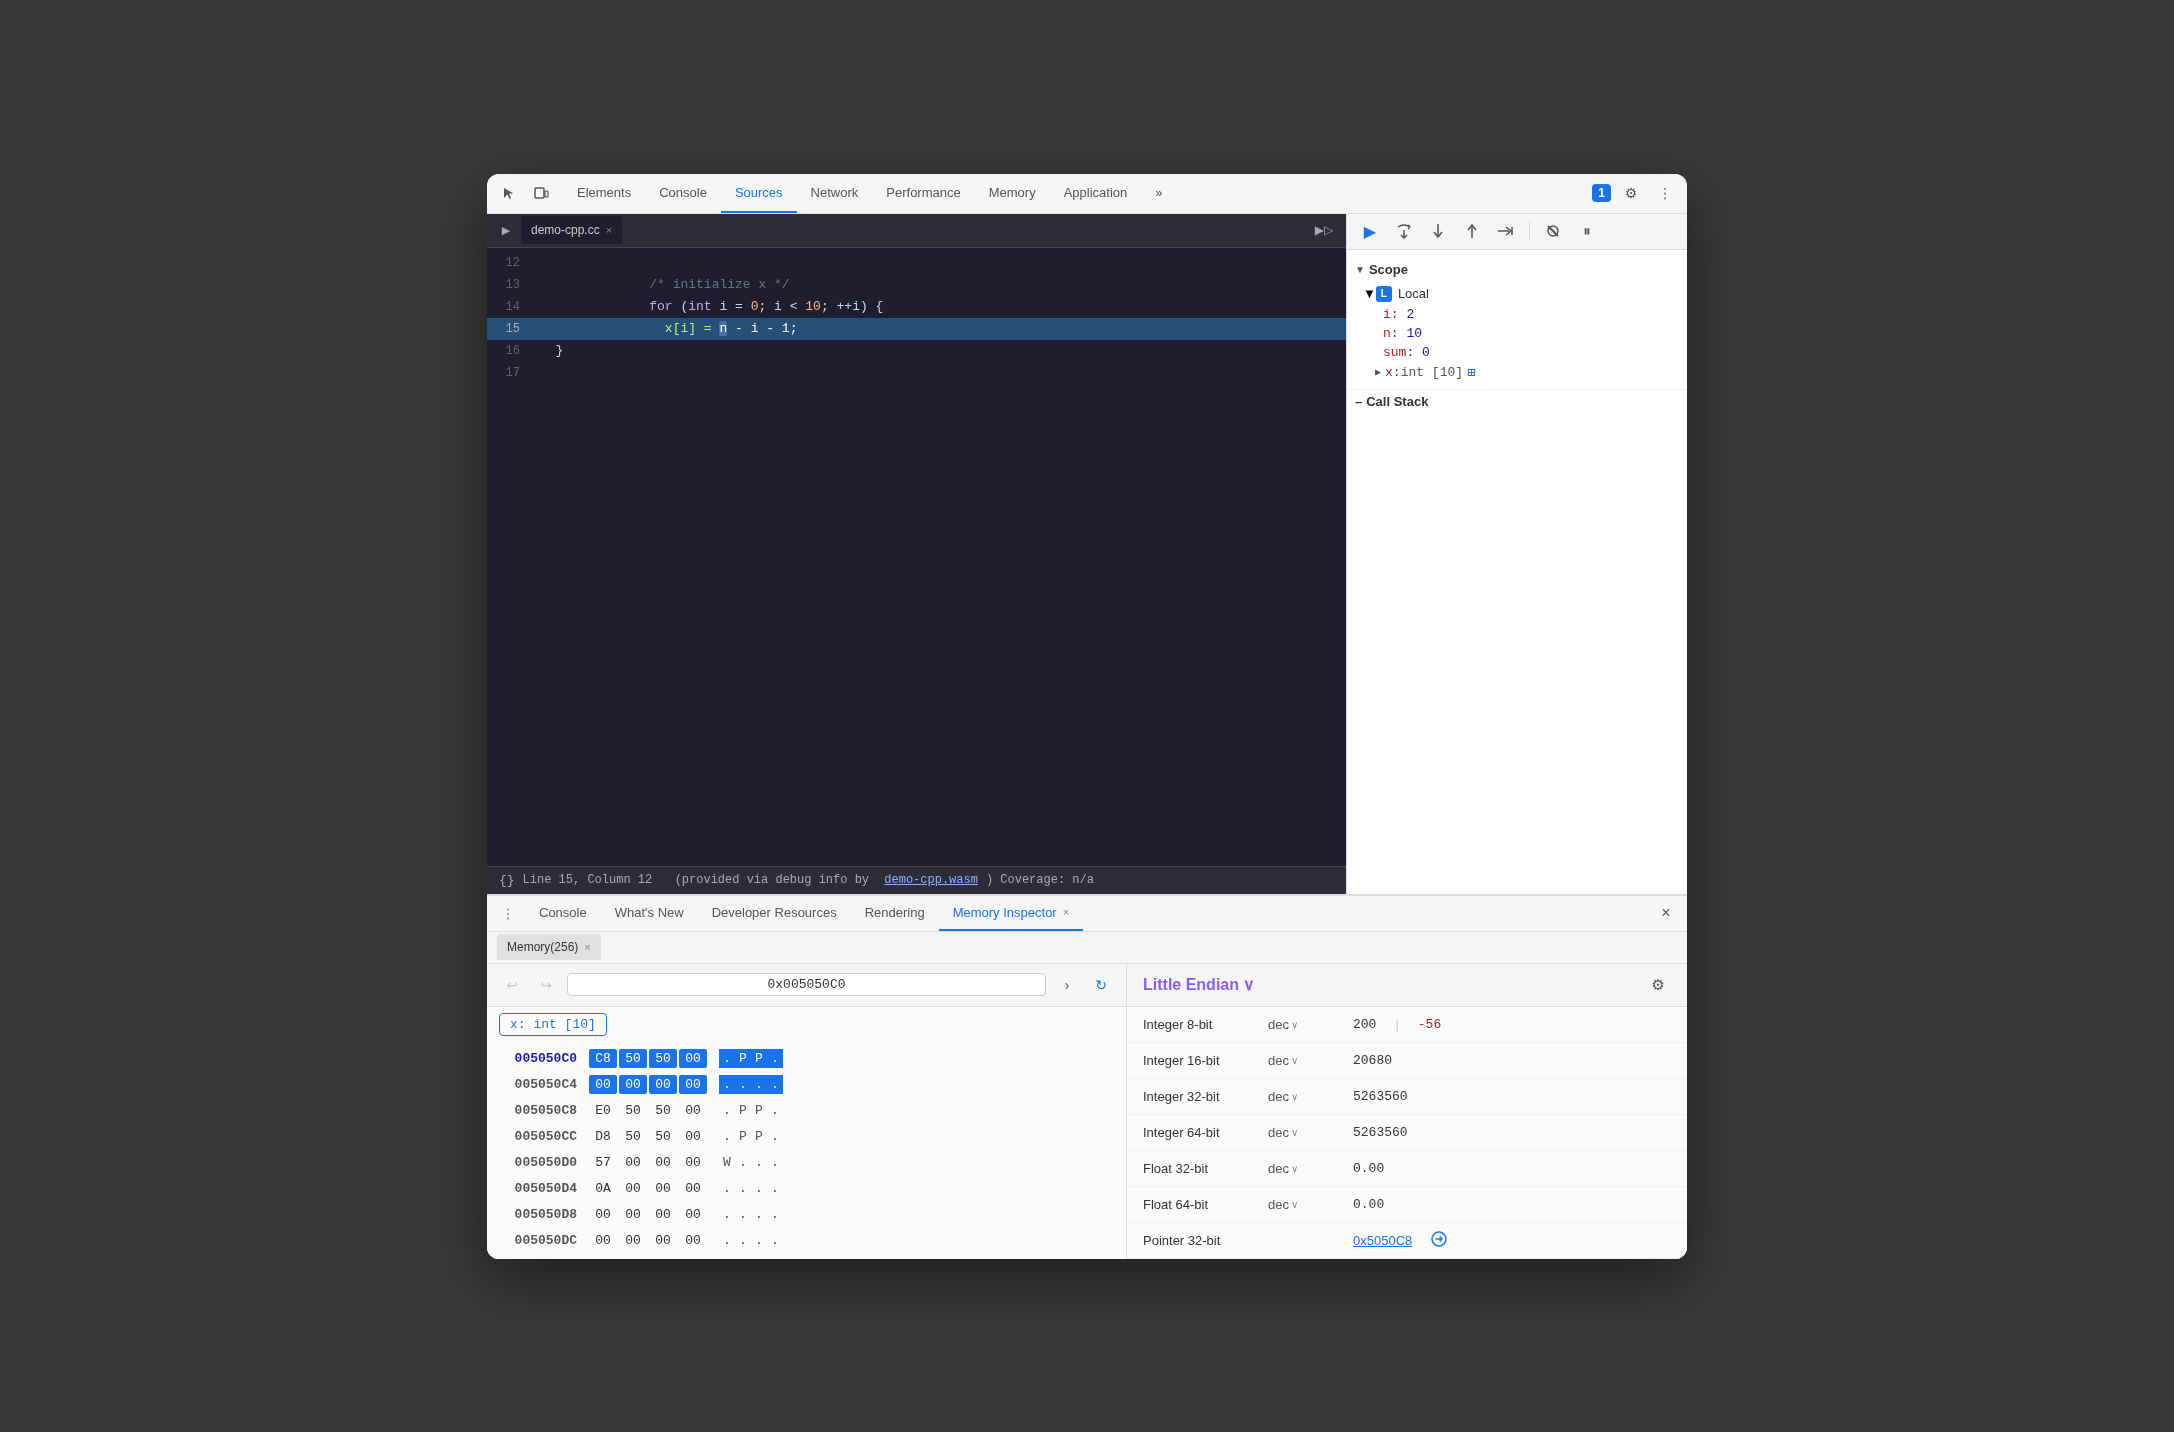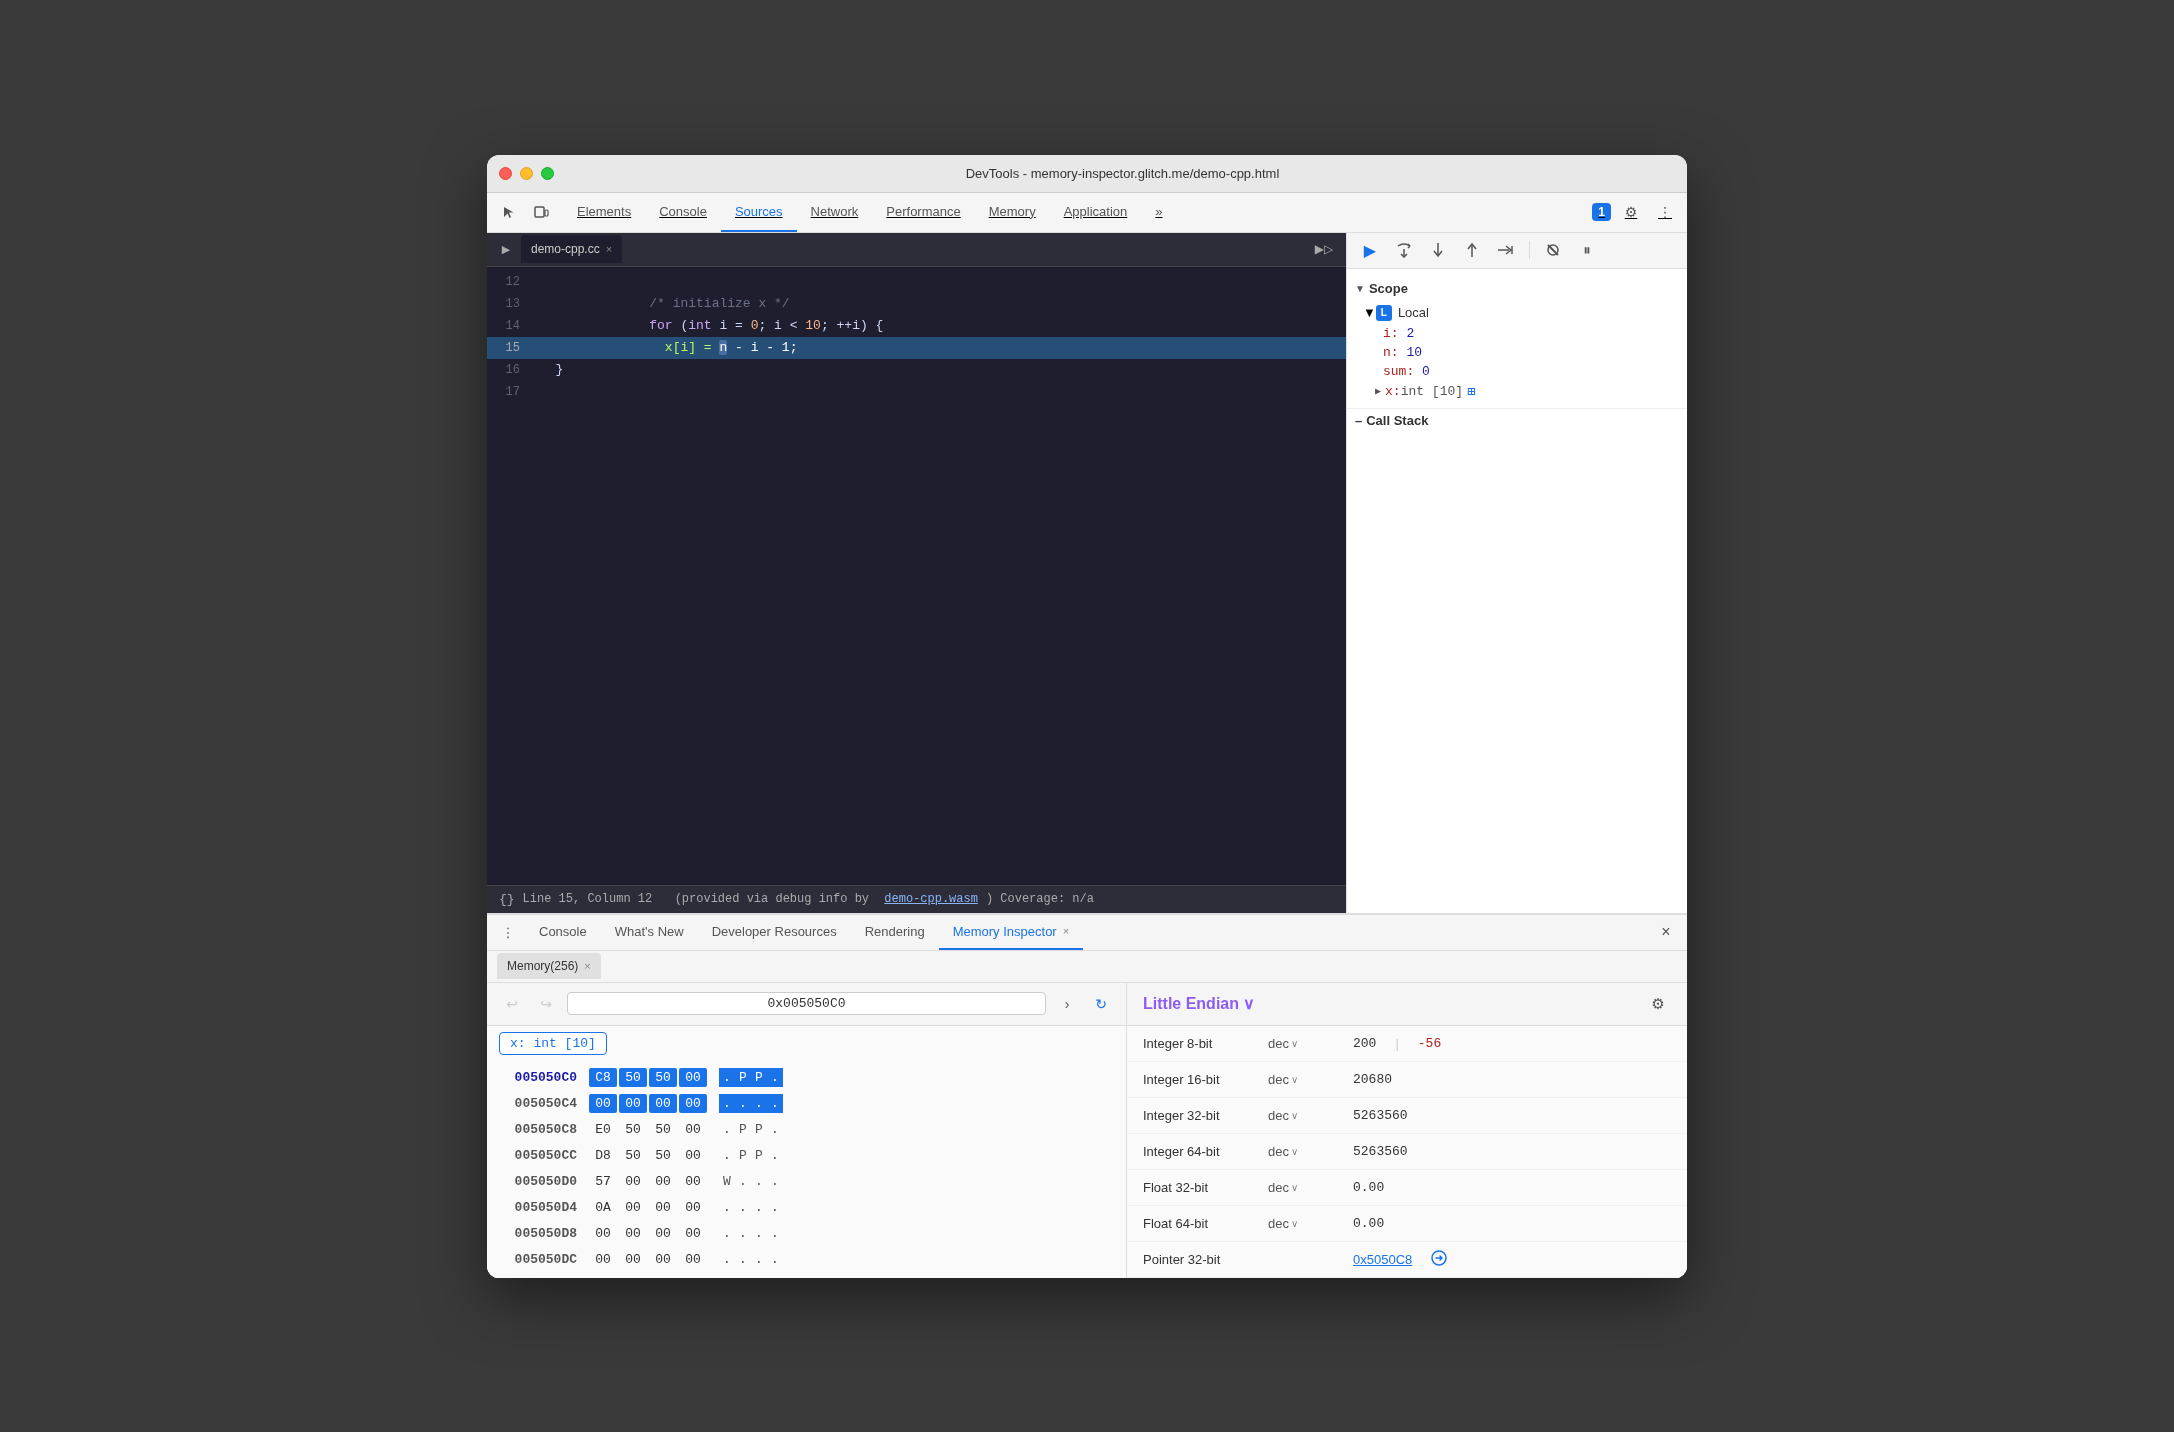--- a/index.html
+++ b/index.html
@@ -48,21 +48,20 @@
       font-weight: 500;
     }
     
     .devtools-toolbar {
       background: #f5f5f5;
       border-bottom: 1px solid #ddd;
       display: flex;
       align-items: center;
       height: 40px;
       padding: 0 8px;
-      text-decoration: underline;
     }
     .devtools-icons-left {
       display: flex;
       align-items: center;
       gap: 4px;
       margin-right: 8px;
     }
     .icon-btn {
       width: 28px;
       height: 28px;
@@ -599,28 +598,20 @@
     .value-separator { color: #ccc; margin: 0 4px; }
     .value-neg { color: #aa2222; font-family: 'Courier New', monospace; font-size: 13px; }
     .pointer-link { color: #1a73e8; text-decoration: underline; cursor: pointer; }
     .pointer-ext-icon { color: #1a73e8; font-size: 14px; margin-left: 4px; }
   </style>
 </head>
 <body>
 
 <div class="window">
 
-  <div class="titlebar">
-    <div class="traffic-lights">
-      <div class="traffic-light tl-red"></div>
-      <div class="traffic-light tl-yellow"></div>
-      <div class="traffic-light tl-green"></div>
-    </div>
-    <div class="titlebar-title">DevTools - memory-inspector.glitch.me/demo-cpp.html</div>
-  </div>
 
   <div class="devtools-toolbar">
     <div class="devtools-icons-left">
       <button class="icon-btn">
         <svg width="14" height="14" viewBox="0 0 14 14" fill="none" xmlns="http://www.w3.org/2000/svg">
           <path d="M2 2L2 12L5.5 8.5L7.5 13L9 12.3L7 7.5L11.5 7.5L2 2Z" fill="#555"></path>
         </svg>
       </button>
       <button class="icon-btn">
         <svg width="15" height="14" viewBox="0 0 15 14" fill="none">

